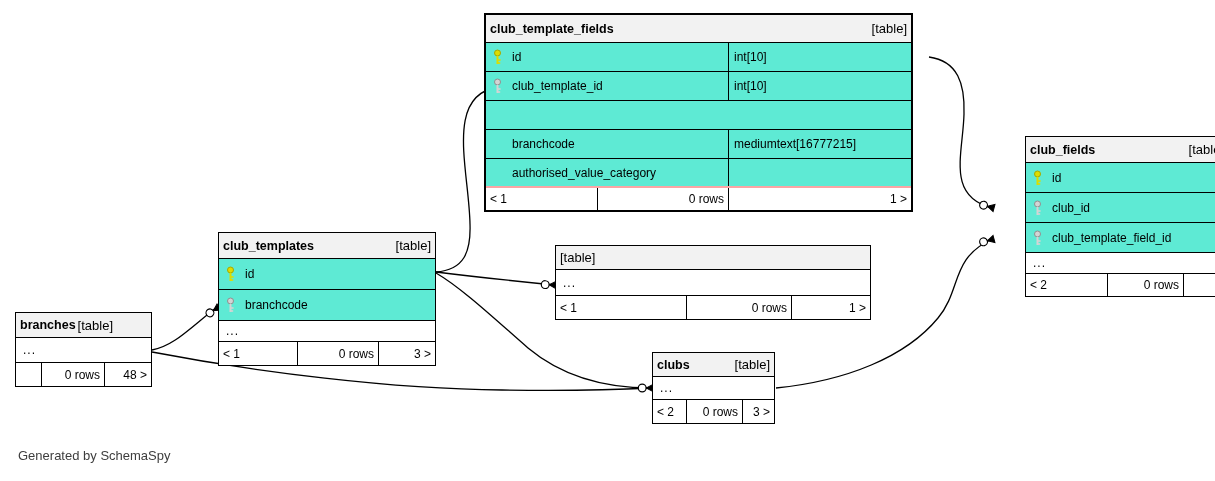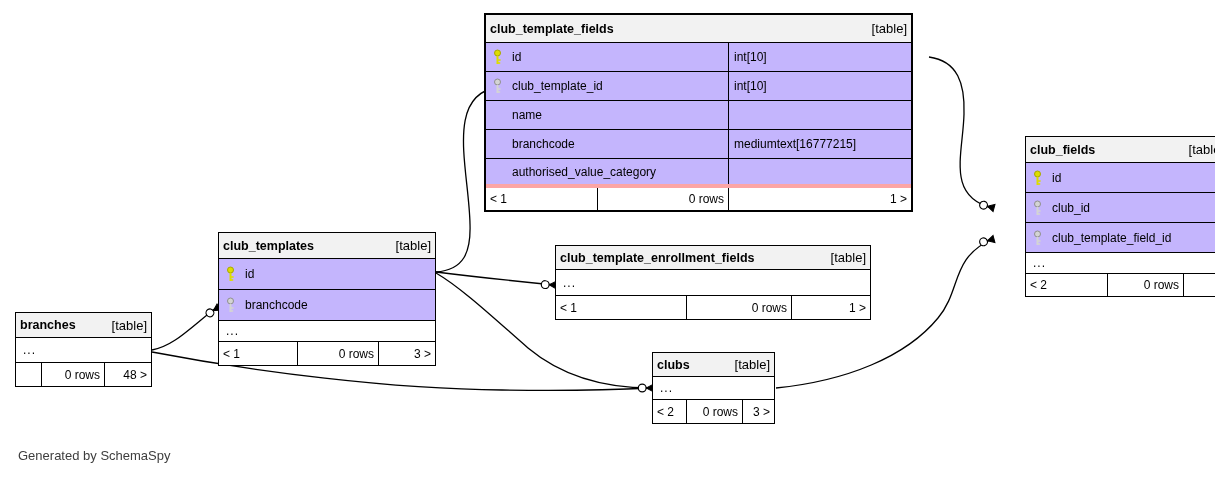--- a/index.html
+++ b/index.html
@@ -10,24 +10,24 @@
   }
   #edge-layer{position:absolute;left:0;top:0;width:1215px;height:481px;z-index:1}
   #edge-layer path{fill:none;stroke:#000;stroke-width:1.3px}
   #edge-layer .dec polygon{fill:#000;stroke:#000}
   #edge-layer .dec circle{fill:#fff;stroke:#000;stroke-width:1.2px}
 
   .tbl{position:absolute;z-index:2;background:#fff;border:1.4px solid #000;box-sizing:border-box}
   .tbl.focus{border-width:2.5px}
   .hdr{display:flex;justify-content:space-between;align-items:center;gap:2px;
        background:#f2f2f2;border-bottom:1.1px solid #000;padding:0 4px;box-sizing:border-box}
-  .hdr.packed{justify-content:space-between}
+  .hdr.packed{justify-content:flex-start}
   .tname{font-weight:bold;font-size:12.5px;white-space:nowrap}
   .tbadge{font-size:13px;white-space:nowrap}
-  .row{display:flex;align-items:center;border-bottom:1px solid #000;box-sizing:border-box;background:#c4b5fd}
+  .row{display:flex;align-items:center;border-bottom:1px solid #000;box-sizing:border-box;background:#5eead4}
   .namec{display:flex;align-items:center;align-self:stretch;padding-left:6px;box-sizing:border-box;overflow:hidden;white-space:nowrap}
   .typec{display:flex;align-items:center;align-self:stretch;padding-left:5px;box-sizing:border-box;white-space:nowrap}
   .focus .namec{flex:0 0 243px;border-right:1px solid #000}
   .focus .typec{flex:1}
   .keyicon{width:11px;height:16px;margin-right:9px;flex:0 0 11px;display:inline-flex}
   .keyicon.blank{visibility:hidden}
   .dotsrow{padding-left:7px;display:flex;align-items:center;border-bottom:1px solid #000;box-sizing:border-box;letter-spacing:1px}
   .foot{display:flex;align-items:stretch;box-sizing:border-box}
   .fcell{display:flex;align-items:center;justify-content:flex-end;padding:0 4px;
          border-right:1px solid #000;box-sizing:border-box;white-space:nowrap}
@@ -100,33 +100,29 @@
             <line x1="5.5" y1="7" x2="5.5" y2="15" stroke="#d4d4d4" stroke-width="2"></line>
             <line x1="5.5" y1="11" x2="8.6" y2="11" stroke="#d4d4d4" stroke-width="1.6"></line>
             <line x1="5.5" y1="14" x2="8.2" y2="14" stroke="#d4d4d4" stroke-width="1.6"></line>
           </svg>
       </span>
       <span>club_template_id</span>
     </div>
     <div class="typec">int[10]</div>
   </div>
   <div class="row" style="height:29px">
-    <div class="namec">
-      <span class="keyicon blank"></span>
-      <span>name</span>
-    </div>
   </div>
   <div class="row" style="height:29px">
     <div class="namec">
       <span class="keyicon blank"></span>
       <span>branchcode</span>
     </div>
     <div class="typec">mediumtext[16777215]</div>
   </div>
-  <div class="row" style="height:29px;border-bottom:4px solid #fca5a5">
+  <div class="row" style="height:29px;border-bottom:2px solid #fca5a5">
     <div class="namec">
       <span class="keyicon blank"></span>
       <span>authorised_value_category</span>
     </div>
   </div>
   <div class="foot" style="height:22px">
     <span class="fcell first" style="flex:0 0 112px">&lt; 1</span>
     <span class="fcell" style="flex:0 0 131px">0 rows</span>
     <span class="fcell last">1 &gt;</span>
   </div>
@@ -218,21 +214,20 @@
   <div class="dotsrow" style="height:21px">...</div>
   <div class="foot" style="height:23px">
     <span class="fcell first" style="flex:0 0 79px">&lt; 1</span>
     <span class="fcell" style="flex:0 0 81px">0 rows</span>
     <span class="fcell last">3 &gt;</span>
   </div>
 </div>
 
 <div class="tbl" style="left:555px;top:245px;width:316px">
   <div class="hdr" style="height:24px">
-    <span class="tname">club_template_enrollment_fields</span>
     <span class="tbadge">[table]</span>
   </div>
   <div class="dotsrow" style="height:26px">...</div>
   <div class="foot" style="height:23px">
     <span class="fcell first" style="flex:0 0 131px">&lt; 1</span>
     <span class="fcell" style="flex:0 0 105px">0 rows</span>
     <span class="fcell last">1 &gt;</span>
   </div>
 </div>
 

